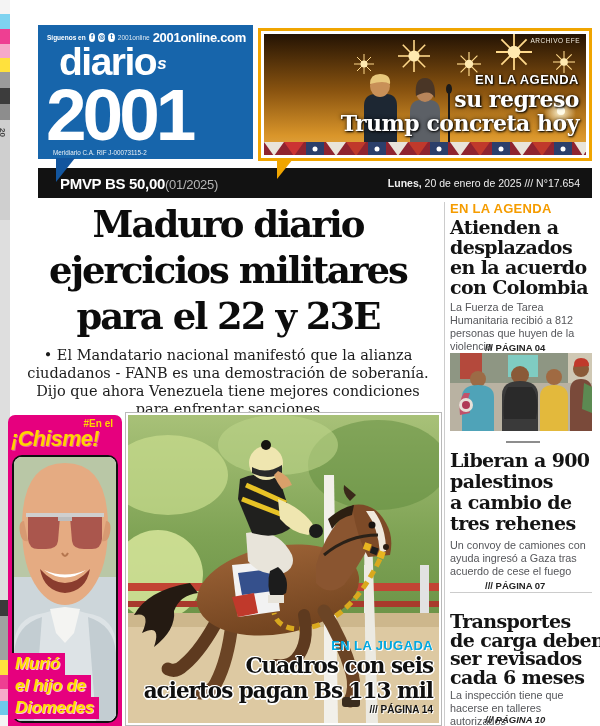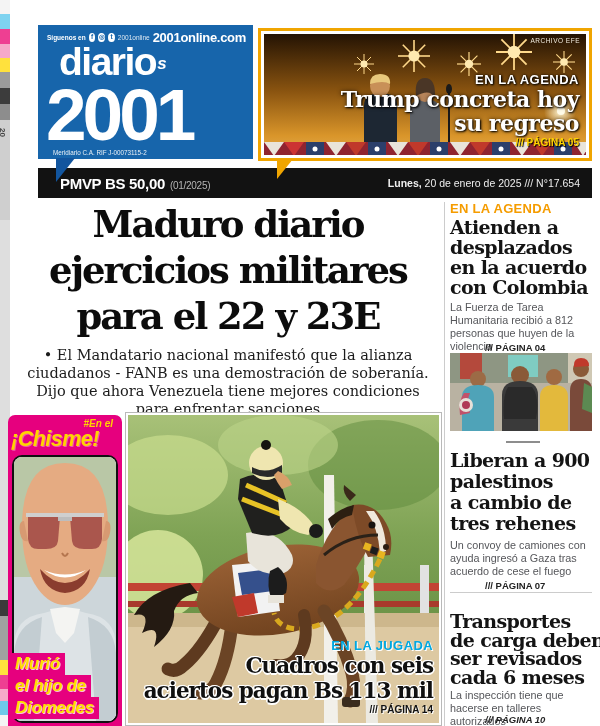--- a/index.html
+++ b/index.html
@@ -56,21 +56,21 @@
                  text-shadow:1px 1px 2px #000,0 0 3px #000;}
   .agenda-h{font-size:22px;font-weight:bold;color:#fff;line-height:24px;letter-spacing:-.5px;
             text-shadow:1px 1px 2px #000,0 0 4px rgba(0,0,0,.7);}
   .agenda-page{margin-top:2px;font-size:10px;font-weight:bold;color:#ffd400;text-shadow:1px 1px 1px #000;}
 
   
   .datebar{position:absolute;left:38px;top:168px;width:554px;height:30px;background:#121212;color:#fff;
            display:flex;align-items:center;justify-content:space-between;box-sizing:border-box;
            padding:0 12px 0 22px;}
   .price{font-size:15px;font-weight:bold;letter-spacing:-.3px;}
-  .price-note{font-size:10px;color:#b5b5b5;font-weight:normal;margin-left:5px;}
+  .price-note{font-size:13px;color:#b5b5b5;font-weight:normal;}
   .dateline{font-size:10.5px;color:#eee;}
   .dateline b{font-weight:bold;}
 
   
   .lead{position:absolute;left:12px;top:201px;width:432px;text-align:center;}
   .lead-h{font-size:37px;line-height:46px;font-weight:bold;letter-spacing:-2px;color:#0c0c0c;white-space:nowrap;}
   .lead-deck{margin:7px auto 0;width:420px;font-size:14.5px;line-height:18px;color:#1c1c1c;}
   .lead-page{margin-top:3px;font-size:12px;font-weight:bold;color:#111;}
 
   
@@ -84,21 +84,21 @@
   .rc-h3{font-size:19px;line-height:18.5px;font-weight:bold;color:#141414;letter-spacing:-.6px;white-space:nowrap;}
   .rc-deck{font-size:10.8px;line-height:13px;color:#55565a;}
   .rc-page{font-size:9.5px;font-weight:bold;color:#222;padding-left:35px;}
   .rc-photo{position:absolute;left:450px;top:353px;width:142px;height:78px;overflow:hidden;}
   .hdiv-short{position:absolute;left:506px;top:441px;width:34px;height:2px;background:#8d8d8d;}
   .hdiv-full{position:absolute;left:450px;top:592px;width:142px;height:1px;background:#ccc;}
 
   
   .gossip{position:absolute;left:8px;top:415px;width:114px;height:311px;background:#e6007e;
           border-radius:7px 7px 0 0;box-sizing:border-box;padding:3px 4px;}
-  .g-hashtag{position:absolute;top:3px;right:9px;font-size:10px;font-weight:bold;font-style:italic;color:#ffd400;}
+  .g-hashtag{position:absolute;top:3px;right:9px;font-size:10px;font-weight:bold;color:#ffd400;}
   .g-title{position:absolute;top:12px;left:3px;font-size:21.5px;font-weight:bold;font-style:italic;
            color:#ffd400;letter-spacing:-.5px;text-shadow:1px 1px 0 rgba(255,255,255,.35);}
   .g-photo{position:absolute;left:4px;top:40px;width:106px;height:268px;border:2px solid #101010;
            border-radius:10px;overflow:hidden;background:#cdd6da;box-sizing:border-box;}
   .g-caption{position:absolute;left:3px;bottom:7px;z-index:3;}
   .g-cap-line{display:table;background:#e6007e;color:#ffe000;font-weight:bold;font-style:italic;
               font-size:17px;line-height:19px;padding:1px 5px 2px 4px;letter-spacing:-.3px;
               text-shadow:1px 1px 0 rgba(255,255,255,.75);}
 
   
@@ -219,23 +219,22 @@
           <path d="M248 108 L268 108 L258 122 Z" fill="#e9e4da"></path>
           <path d="M268 108 L288 108 L278 122 Z" fill="#c0392b"></path>
           <rect x="290" y="108" width="18" height="16" fill="#2b3f6b"></rect>
             <circle cx="299" cy="115" r="2.5" fill="#fff"></circle>
           <path d="M310 108 L328 108 L319 122 Z" fill="#e9e4da"></path>
         </g>
       </svg>
       <div class="photo-credit">ARCHIVO EFE</div>
       <div class="agenda-text">
         <div class="agenda-kicker">EN LA AGENDA</div>
+        <div class="agenda-h serif">su regreso</div>
         <div class="agenda-h serif">Trump concreta hoy</div>
-        <div class="agenda-h serif">su regreso</div>
-        <div class="agenda-page">/// PÁGINA 05</div>
       </div>
     </div>
   </div>
   <div class="agenda-tail"></div>
 
   <div class="datebar">
     <div class="price">
       <span>PMVP BS 50,00</span><span class="price-note">(01/2025)</span>
     </div>
     <div class="dateline">

